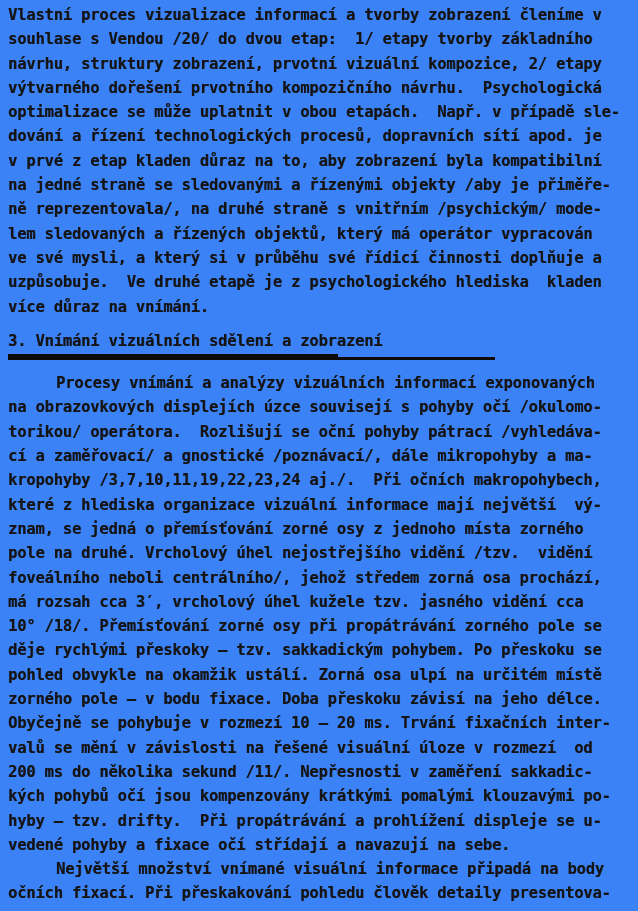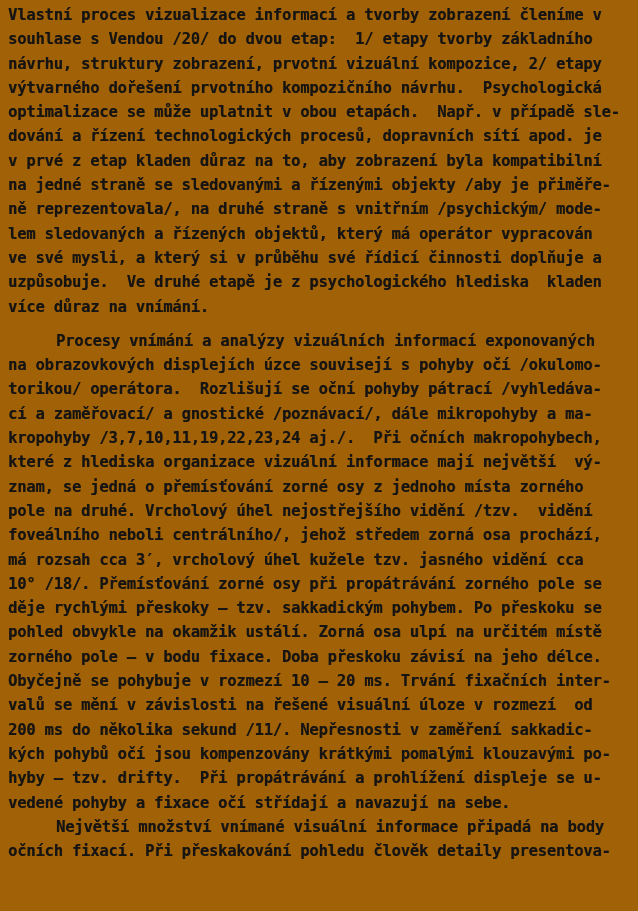--- a/index.html
+++ b/index.html
@@ -4,21 +4,21 @@
 <style>
   html, body {
     margin: 0;
     padding: 0;
     background: #f6f6f4;
   }
   .page {
     position: relative;
     width: 638px;
     height: 911px;
-    background: #a16207;
+    background: #3b82f6;
     overflow: hidden;
     box-sizing: border-box;
     padding: 3px 24px 0 8px;
     font-family: "DejaVu Sans Mono", "Liberation Mono", monospace;
     font-size: 15.5px;
     font-weight: 700;
     color: #151413;
     text-shadow: 0.4px 0.4px 0 rgba(20,18,16,0.55);
   }
   .para {
@@ -72,20 +72,24 @@
 optimalizace se může uplatnit v obou etapách.  Např. v případě sle-
 dování a řízení technologických procesů, dopravních sítí apod. je
 v prvé z etap kladen důraz na to, aby zobrazení byla kompatibilní
 na jedné straně se sledovanými a řízenými objekty /aby je přiměře-
 ně reprezentovala/, na druhé straně s vnitřním /psychickým/ mode-
 lem sledovaných a řízených objektů, který má operátor vypracován
 ve své mysli, a který si v průběhu své řídicí činnosti doplňuje a
 uzpůsobuje.  Ve druhé etapě je z psychologického hlediska  kladen
 více důraz na vnímání.</div>
 
+  <div class="heading-block">
+    <div class="heading">3. Vnímání vizuálních sdělení a zobrazení</div>
+    <div class="heading-underline"></div>
+  </div>
 
   <div class="para indent para-eyes">Procesy vnímání a analýzy vizuálních informací exponovaných
 na obrazovkových displejích úzce souvisejí s pohyby očí /okulomo-
 torikou/ operátora.  Rozlišují se oční pohyby pátrací /vyhledáva-
 cí a zaměřovací/ a gnostické /poznávací/, dále mikropohyby a ma-
 kropohyby /3,7,10,11,19,22,23,24 aj./.  Při očních makropohybech,
 které z hlediska organizace vizuální informace mají největší  vý-
 znam, se jedná o přemísťování zorné osy z jednoho místa zorného
 pole na druhé. Vrcholový úhel nejostřejšího vidění /tzv.  vidění
 foveálního neboli centrálního/, jehož středem zorná osa prochází,

